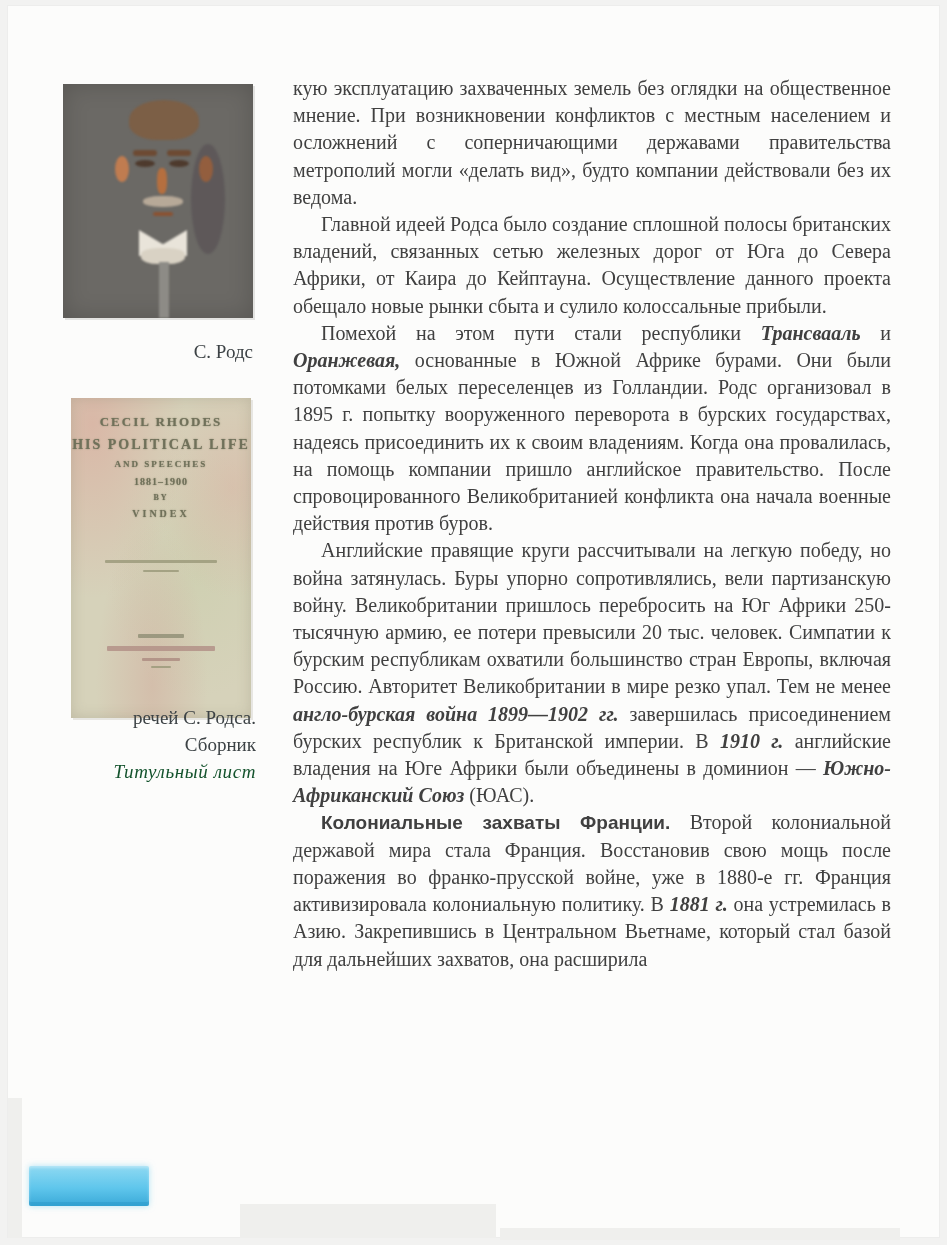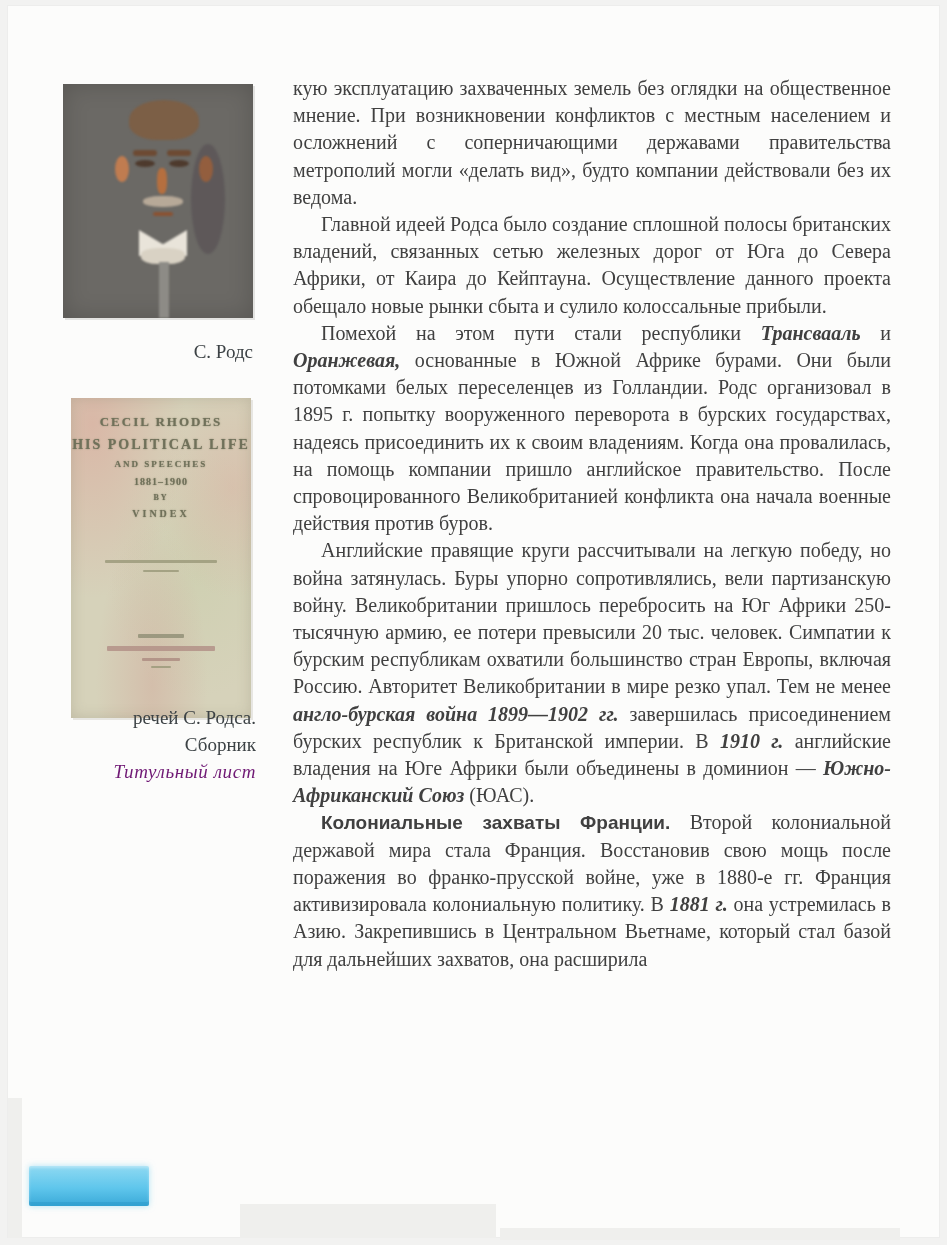--- a/index.html
+++ b/index.html
@@ -65,21 +65,21 @@
   .cb-1{top:162px;width:112px;height:3px;}
   .cb-2{top:172px;width:36px;height:2px;}
   .cb-3{top:236px;width:46px;height:4px;background:#8f8d74;}
   .cb-4{top:248px;width:108px;height:5px;background:#b08d84;}
   .cb-5{top:260px;width:38px;height:3px;background:#ab8a80;}
   .cb-6{top:268px;width:20px;height:2px;}
   .caption-book{
     position:absolute;left:40px;top:698px;width:208px;
     font-size:19px;line-height:27px;text-align:right;
   }
-  .caption-book .cap-italic{font-style:italic;letter-spacing:.6px;color:#701a75;}
+  .caption-book .cap-italic{font-style:italic;letter-spacing:.6px;color:#14532d;}
   
   .textcol{
     position:absolute;left:285px;top:69px;width:598px;
     font-size:20px;line-height:27.2px;color:#404040;
     text-align:justify;
   }
   .textcol p{margin:0;}
   .textcol p.indent{text-indent:28px;}
   .run-n{}
   .run-bi{font-weight:bold;font-style:italic;}

